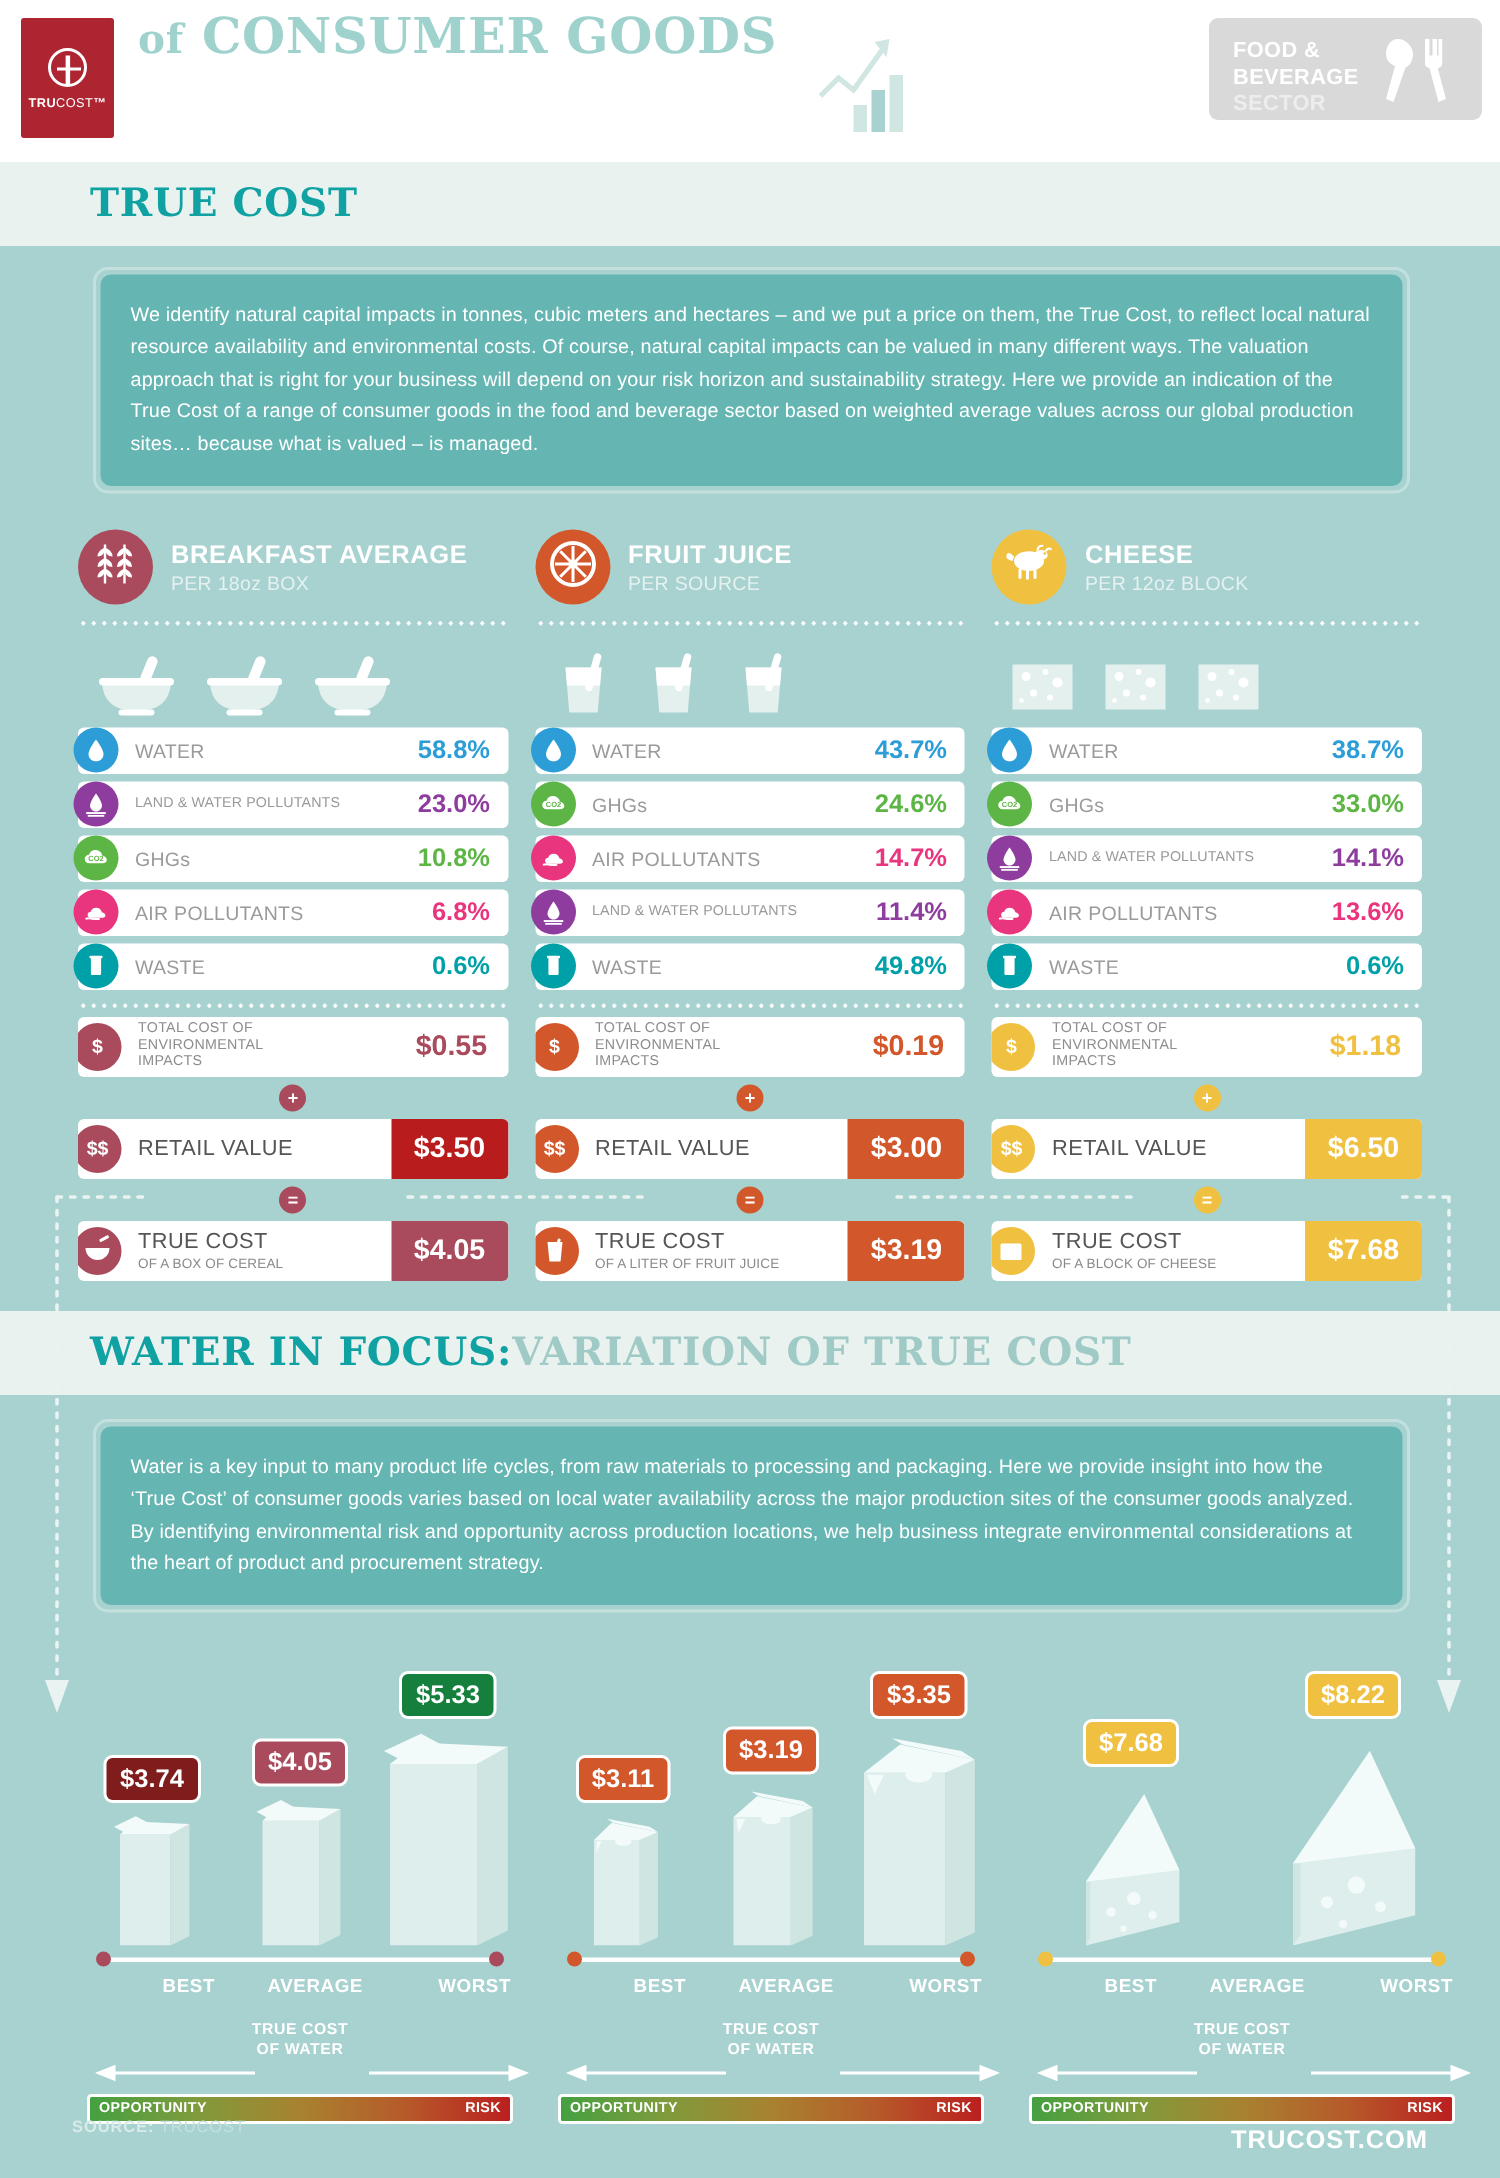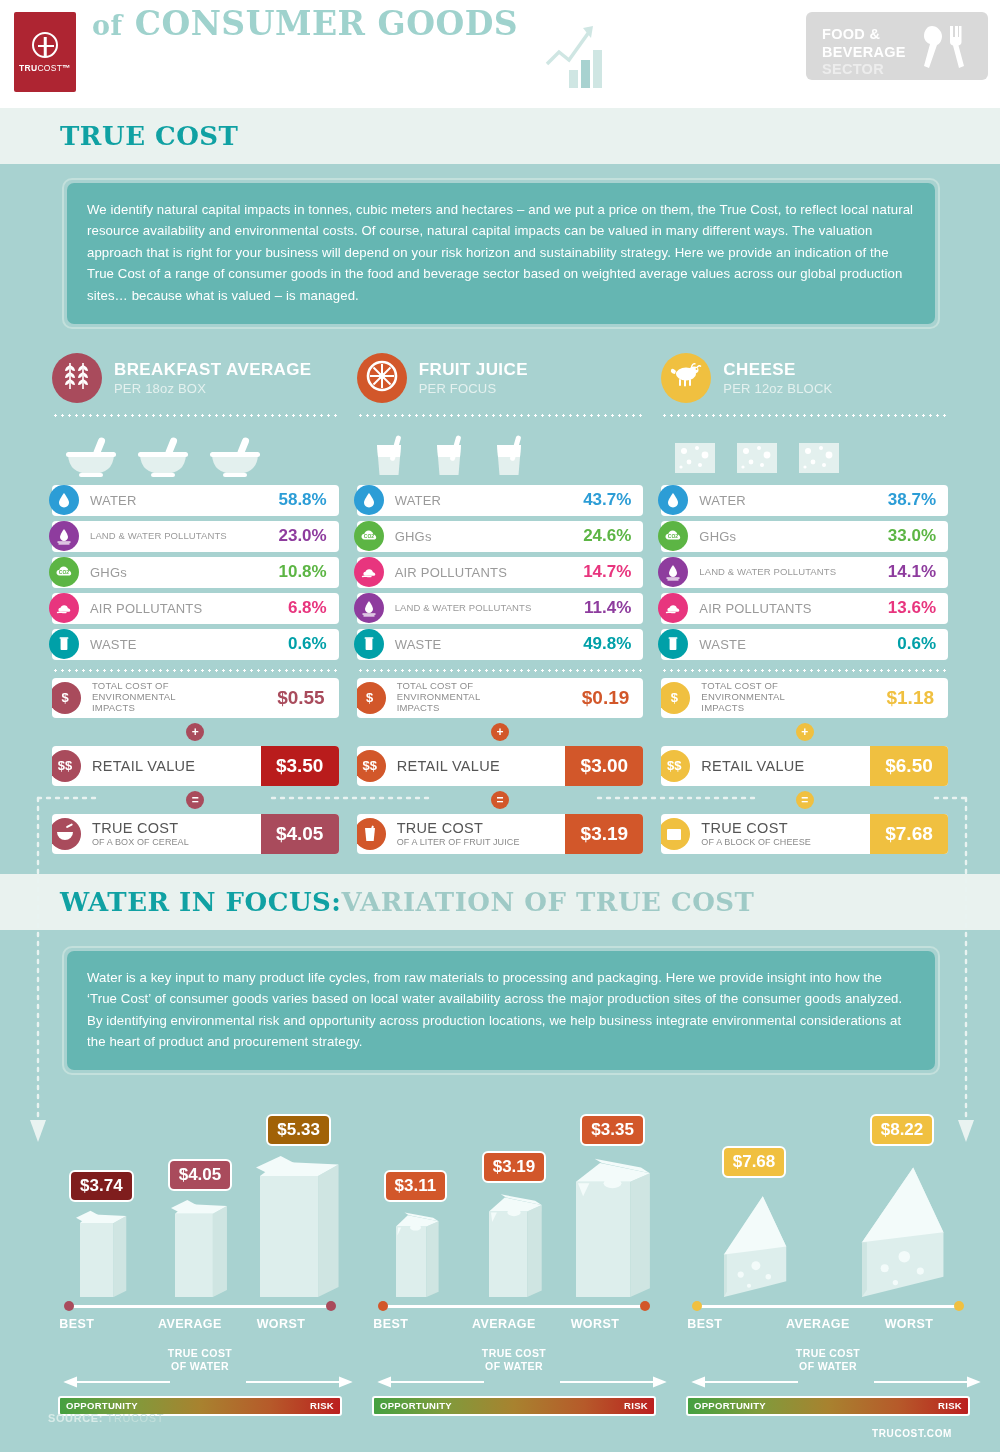--- a/index.html
+++ b/index.html
@@ -142,39 +142,39 @@
   .barcol { width:84px; display:flex; flex-direction:column; align-items:center; }
   .pricetag {
     border-radius:6px; border:2px solid #ffffff; color:#ffffff;
     font-size:17px; font-weight:bold; padding:4px 9px; margin-bottom:7px;
   }
   .axis { position:relative; height:12px; margin:4px 10px 0 10px; }
   .axis .line { position:absolute; left:6px; right:6px; top:4px; height:3px; background:#fff; }
   .axis .dot { position:absolute; top:0; width:10px; height:10px; border-radius:50%; }
   .axis .dot.l { left:2px; } .axis .dot.r { right:2px; }
   .labels { display:flex; justify-content:space-around; margin-top:4px; }
-  .labels span { color:#ffffff; font-size:12.5px; font-weight:bold; letter-spacing:0.4px; width:84px; text-align:left;}
+  .labels span { color:#ffffff; font-size:12.5px; font-weight:bold; letter-spacing:0.4px; width:84px; text-align:right;}
   .tcw { text-align:center; color:#ffffff; font-size:10.5px; font-weight:bold; line-height:1.2; margin-top:16px; letter-spacing:0.4px;}
   .arrowline { position:relative; height:14px; margin:2px 8px 0 8px; }
   .grad {
     height:20px; margin:7px 6px 0 6px; border:2px solid #ffffff; border-radius:3px;
     background:linear-gradient(90deg,#45a041 0%, #7f9b3c 25%, #a8822f 50%, #b65a2a 75%, #bb1f1f 100%);
     display:flex; align-items:center; justify-content:space-between; padding:0 6px;
   }
   .grad span { color:#ffffff; font-size:9.5px; font-weight:bold; letter-spacing:0.3px; }
 
   
   .footer { position:absolute; left:0; right:0; bottom:0; height:62px; }
   .footer .src {
     position:absolute; left:48px; top:22px; font-size:11px; font-weight:bold;
     color:#d8ebe8; letter-spacing:0.6px;
   }
   .footer .src i { font-style:normal; color:#c3e0dc; font-weight:normal; }
   .footer .dom {
-    position:absolute; right:48px; top:38px; font-size:10px; font-weight:bold;
+    position:absolute; right:48px; top:27px; font-size:17px; font-weight:bold;
     color:#ffffff; letter-spacing:0.6px;
   }
   .dotconn { position:absolute; pointer-events:none; }
 </style>
 </head>
 <body>
 
 <div class="header">
   <div class="logo-box">
     <div class="logo-mark"></div>
@@ -345,21 +345,21 @@
             <g stroke="#fff" stroke-width="2">
               <line x1="19" y1="5" x2="19" y2="29"></line>
               <line x1="7" y1="17" x2="31" y2="17"></line>
               <line x1="10.5" y1="8.5" x2="27.5" y2="25.5"></line>
               <line x1="27.5" y1="8.5" x2="10.5" y2="25.5"></line>
             </g>
           </svg>
         </span>
         <span>
           <div class="prod-name">FRUIT JUICE</div>
-          <div class="prod-sub">PER FOCUS</div>
+          <div class="prod-sub">PER SOURCE</div>
         </span>
       </div>
       <div class="dotrule"></div>
       <div class="prod-icons">
         <svg width="50" height="50" viewBox="0 0 50 50">
           <path d="M12 14 h24 l-2.5 30 h-19 Z" fill="#e3f0ee"></path>
           <path d="M12 14 h24 l-1 12 h-22 Z" fill="#ffffff"></path>
           <rect x="28" y="4" width="5" height="26" rx="2.5" transform="rotate(16 30 17)" fill="#ffffff"></rect>
         </svg>
         <svg width="50" height="50" viewBox="0 0 50 50">
@@ -613,21 +613,21 @@
         <div class="barcol">
           <span class="pricetag" style="background:#a94b5c">$4.05</span>
           <svg width="61" height="99" viewBox="0 0 61 99">
             <polygon points="6,15.84 43.92,15.84 43.92,99 6,99" fill="#ddeeec"></polygon>
             <polygon points="43.92,15.84 57.949999999999996,7.92 57.949999999999996,92.07000000000001 43.92,99" fill="#cfe5e2"></polygon>
             <polygon points="6,15.84 17.080000000000002,5.9399999999999995 57.949999999999996,7.92 43.92,15.84" fill="#f3fbfa"></polygon>
             <polygon points="2,9.9 18.3,1.98 27.45,6.930000000000001 10.98,14.85" fill="#f3fbfa"></polygon>
           </svg>
         </div>
         <div class="barcol">
-          <span class="pricetag" style="background:#a16207">$5.33</span>
+          <span class="pricetag" style="background:#15803d">$5.33</span>
           <svg width="89" height="144" viewBox="0 0 89 144">
             <polygon points="6,23.04 64.08,23.04 64.08,144 6,144" fill="#ddeeec"></polygon>
             <polygon points="64.08,23.04 84.55,11.52 84.55,133.92000000000002 64.08,144" fill="#cfe5e2"></polygon>
             <polygon points="6,23.04 24.92,8.64 84.55,11.52 64.08,23.04" fill="#f3fbfa"></polygon>
             <polygon points="2,14.4 26.7,2.88 40.050000000000004,10.080000000000002 16.02,21.599999999999998" fill="#f3fbfa"></polygon>
           </svg>
         </div>
       </div>
       <div class="axis">
         <span class="line"></span>

